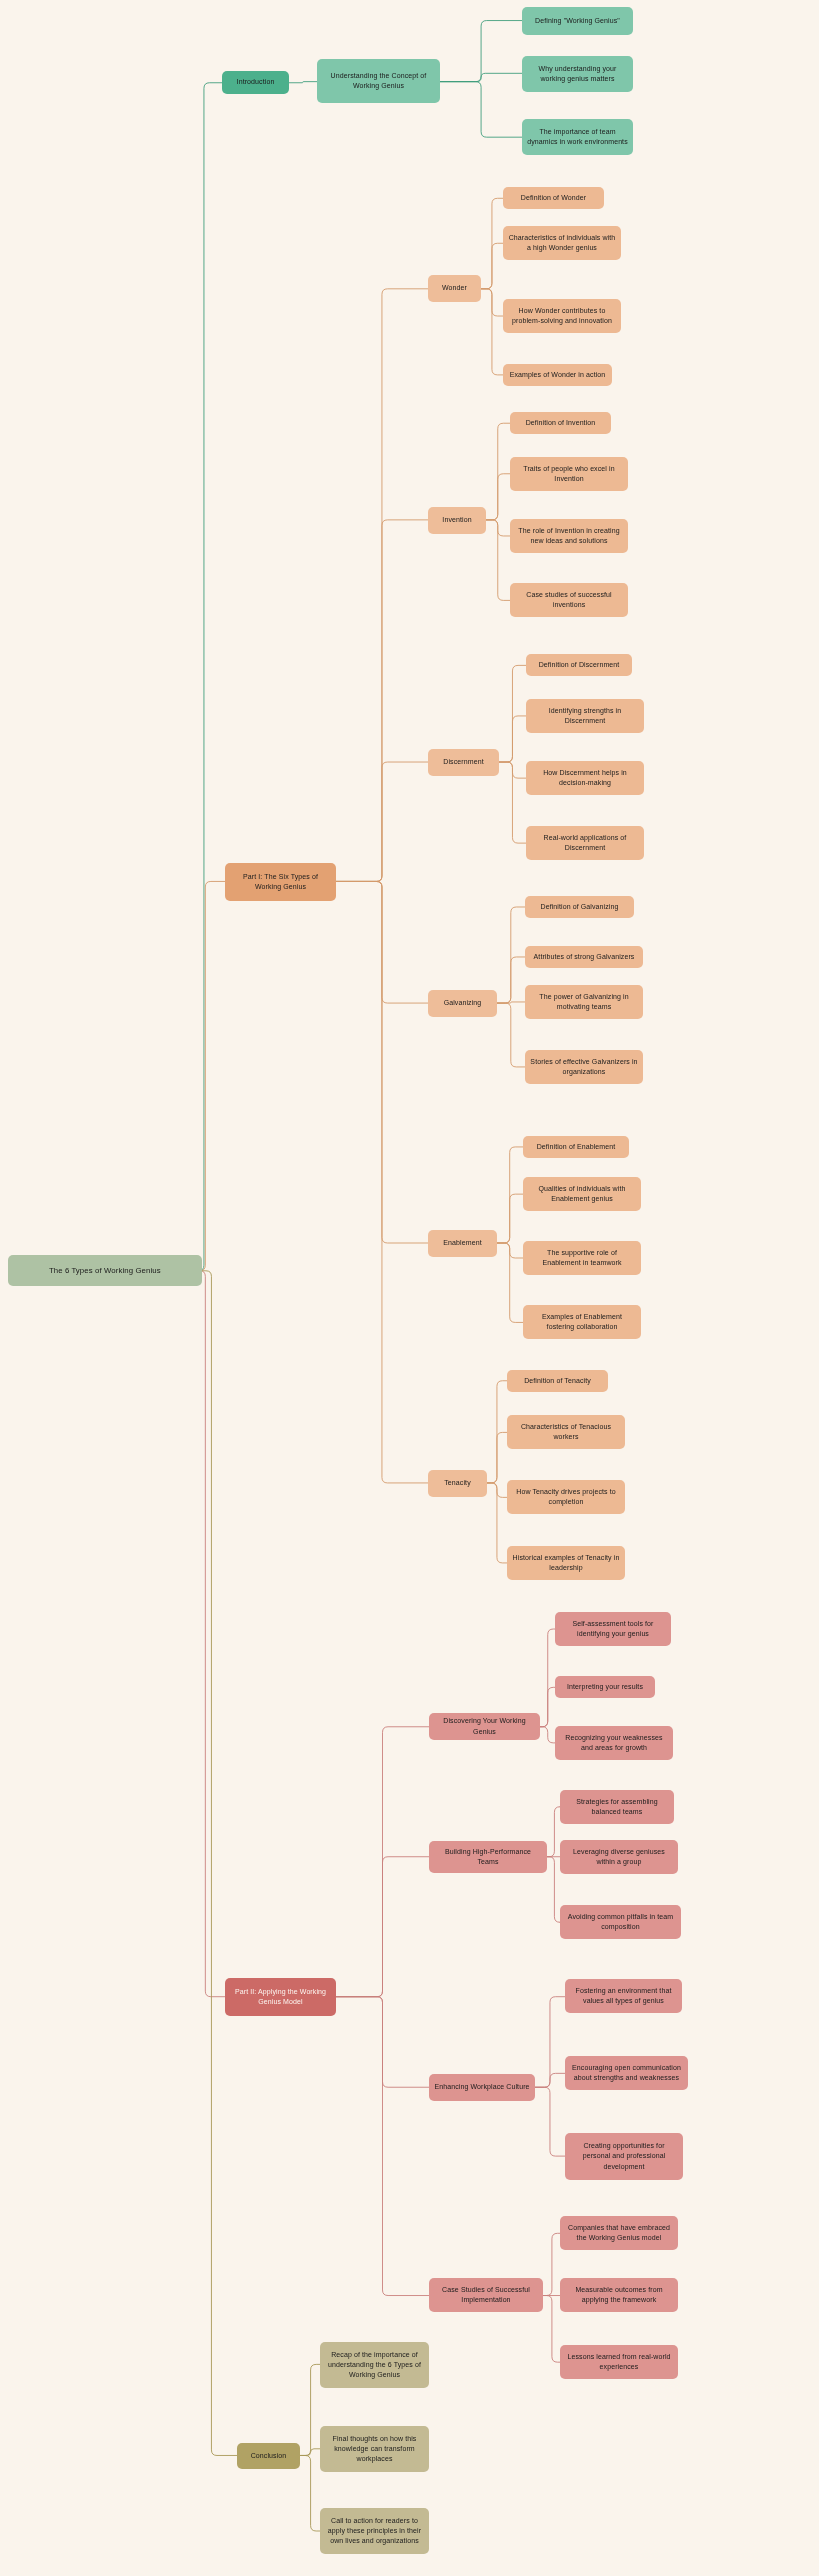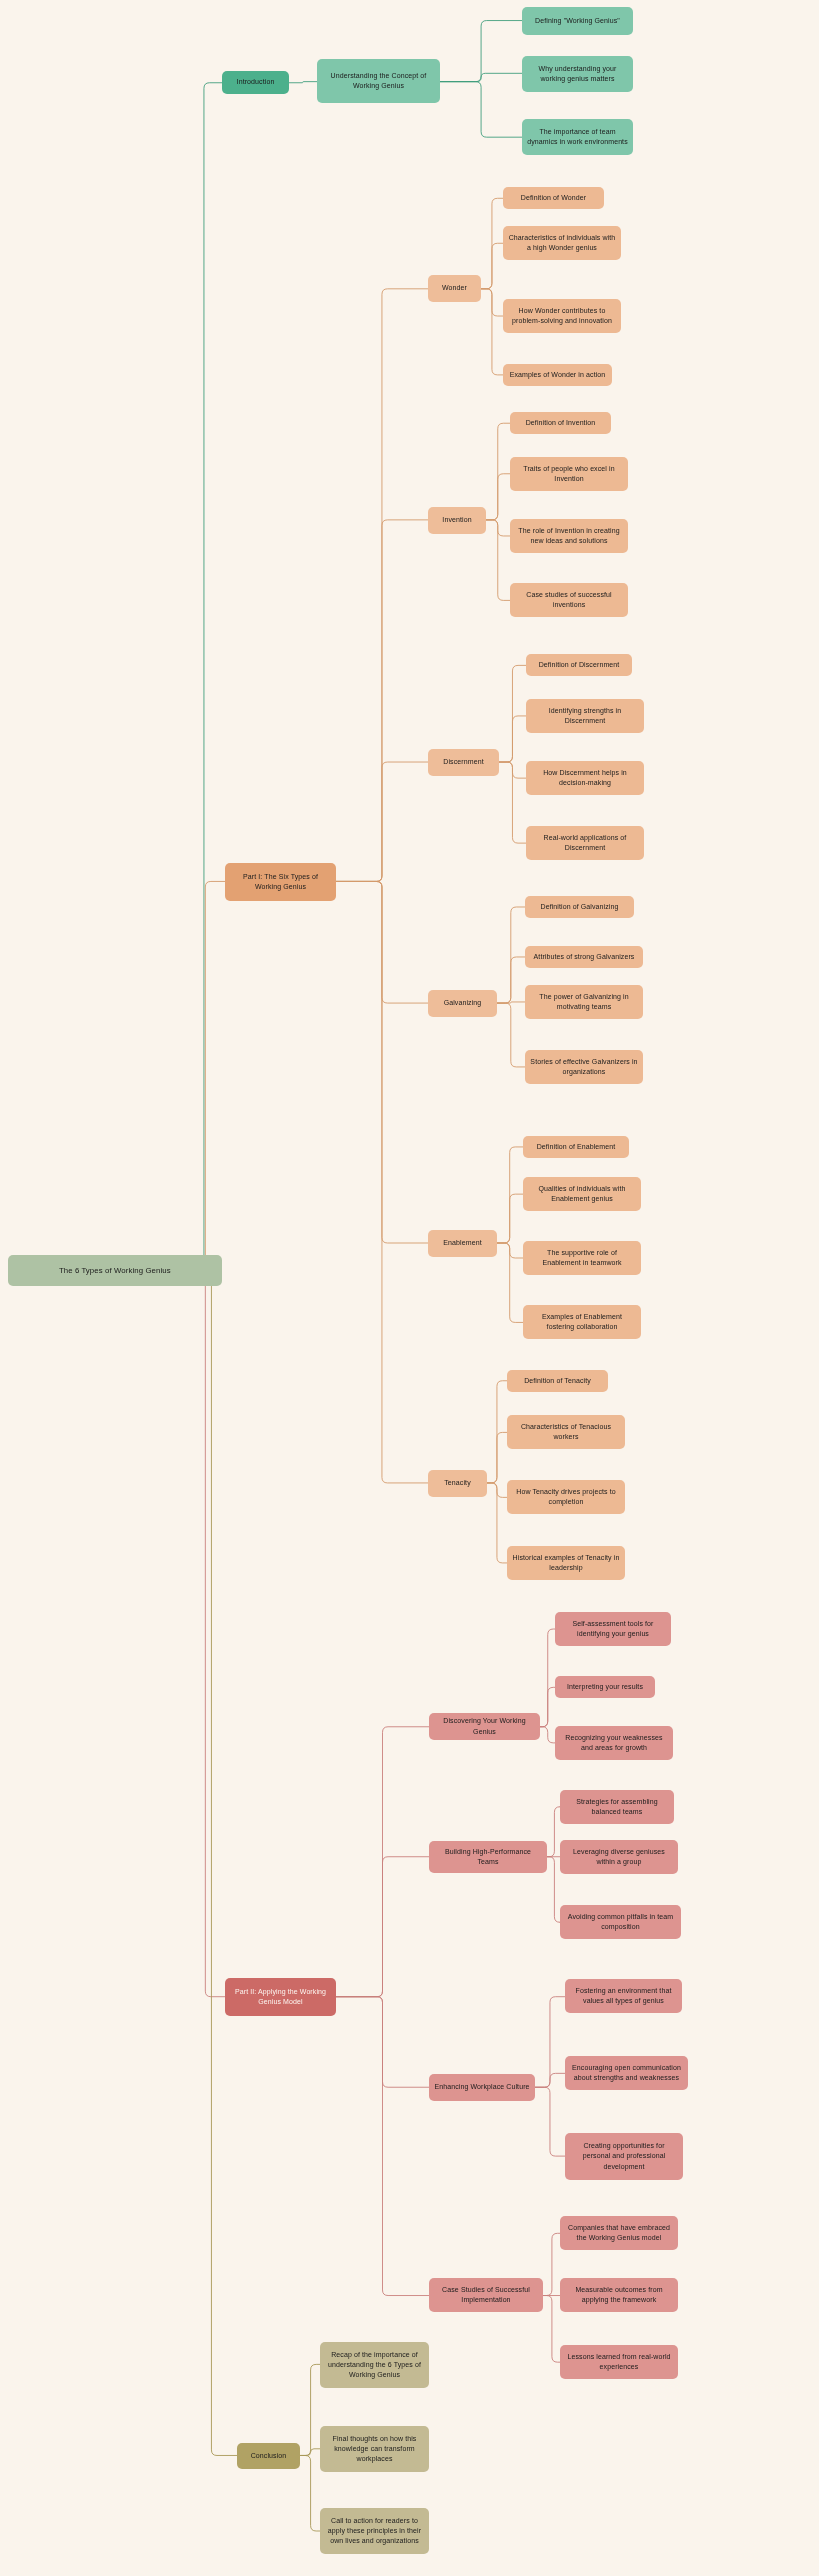--- a/index.html
+++ b/index.html
@@ -111,21 +111,21 @@
       <path d="M962,3758 L980,3758 Q990,3758 990,3768 L990,3872 Q990,3882 1000,3882 L1018,3882" fill="none" stroke="#c9807c" stroke-width="1.6" stroke-linecap="round"></path>
       <path d="M605,3595 L678.5,3595 Q688.5,3595 688.5,3605 L688.5,4123 Q688.5,4133 698.5,4133 L772,4133" fill="none" stroke="#c9807c" stroke-width="1.6" stroke-linecap="round"></path>
       <path d="M978,4133 L983.5,4133 Q993.5,4133 993.5,4123 L993.5,4031 Q993.5,4021 1003.5,4021 L1009,4021" fill="none" stroke="#c9807c" stroke-width="1.6" stroke-linecap="round"></path>
       <path d="M978,4133 L1009,4133" fill="none" stroke="#c9807c" stroke-width="1.6" stroke-linecap="round"></path>
       <path d="M978,4133 L983.5,4133 Q993.5,4133 993.5,4143 L993.5,4243 Q993.5,4253 1003.5,4253 L1009,4253" fill="none" stroke="#c9807c" stroke-width="1.6" stroke-linecap="round"></path>
       <path d="M541,4421 L549,4421 Q559,4421 559,4411 L559,4267 Q559,4257 569,4257 L577,4257" fill="none" stroke="#a89757" stroke-width="1.6" stroke-linecap="round"></path>
       <path d="M541,4421 L553,4421 Q559,4421 559,4415 L559,4415 Q559,4409 565,4409 L577,4409" fill="none" stroke="#a89757" stroke-width="1.6" stroke-linecap="round"></path>
       <path d="M541,4421 L549,4421 Q559,4421 559,4431 L559,4547 Q559,4557 569,4557 L577,4557" fill="none" stroke="#a89757" stroke-width="1.6" stroke-linecap="round"></path>
     </svg>
 
-  <div class="node root" style="left:7.8px; top:1255px; width:214px; height:31px;text-align:right;">The 6 Types of Working Genius</div>
+  <div class="node root" style="left:7.8px; top:1255px; width:194px; height:31px;text-align:right;">The 6 Types of Working Genius</div>
 
   <div class="node g-intro-l1" style="left:222px; top:71px; width:67px; height:23px;">Introduction</div>
 
   <div class="node g-intro-l2" style="left:317px; top:59px; width:123px; height:44px;">Understanding the Concept of Working Genius</div>
 
   <div class="node g-intro-l3" style="left:522px; top:6.7px; width:111px; height:28px;">Defining "Working Genius"</div>
   <div class="node g-intro-l3" style="left:522px; top:56px; width:111px; height:36px;">Why understanding your working genius matters</div>
   <div class="node g-intro-l3" style="left:522px; top:119px; width:111px; height:36px;">The importance of team dynamics in work environments</div>
 
   <div class="node g-p1-l1" style="left:225px; top:863px; width:111px; height:38px;">Part I: The Six Types of Working Genius</div>

